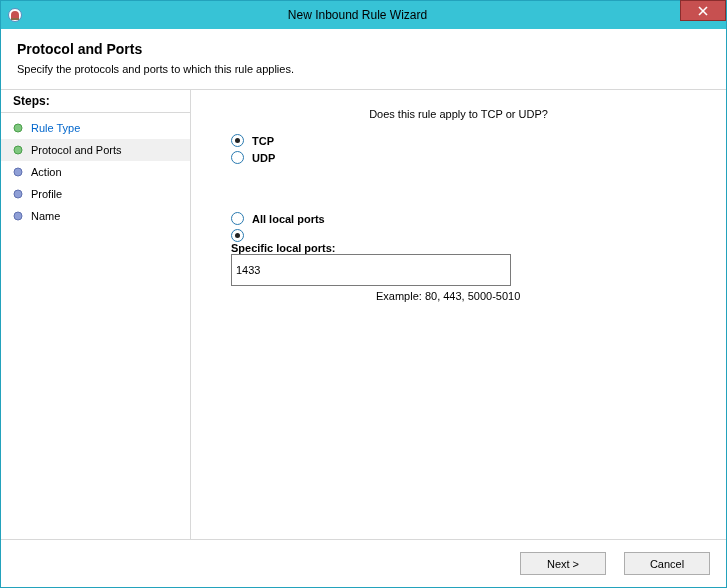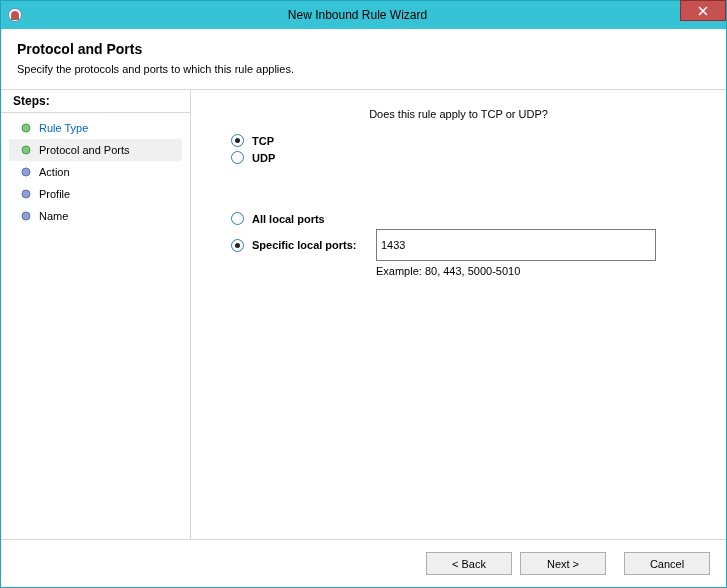--- a/index.html
+++ b/index.html
@@ -86,21 +86,21 @@
     border-right: 1px solid #d8d8d8;
     background: #fff;
   }
   .sidebar .steps-header {
     font-weight: bold;
     font-size: 12px;
     padding: 4px 12px 4px 12px;
     border-bottom: 1px solid #d8d8d8;
   }
   .sidebar .steps {
-    padding: 4px 8px;
+    padding: 4px 0;
   }
   .step {
     display: flex;
     align-items: center;
     padding: 5px 8px 5px 12px;
     font-size: 11px;
     cursor: default;
   }
   .step.selected {
     background: #f0f0f0;
@@ -288,29 +288,28 @@
       </div>
 
       <div class="spacer"></div>
 
 
       <div class="radio-row bold">
         <span class="radio-shape"></span>
         <span class="lbl">All local ports</span>
       </div>
 
-      <div class="radio-row bold" style="align-items:center;">
+      <div class="radio-row bold" style="align-items:flex-start;flex-direction:column;">
         <span class="radio-shape checked"></span>
         <span class="lbl" style="width:124px;">Specific local ports:</span>
         <input class="port-input" type="text" value="1433" style="">
       </div>
 
       <div class="example">Example: 80, 443, 5000-5010</div>
     </div>
   </div>
 
   <div class="footer">
-    <button class="btn">&lt; Back</button>
     <button class="btn">Next &gt;</button>
     <button class="btn cancel-gap">Cancel</button>
   </div>
 
 </div>
 
 </body></html>

